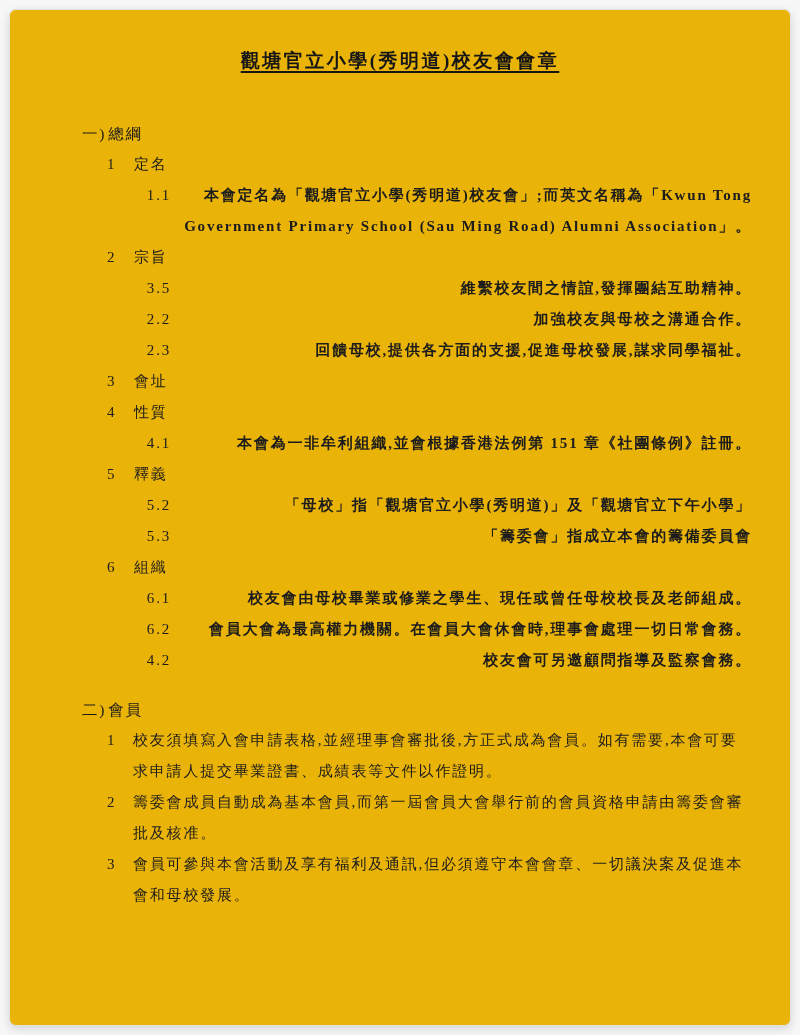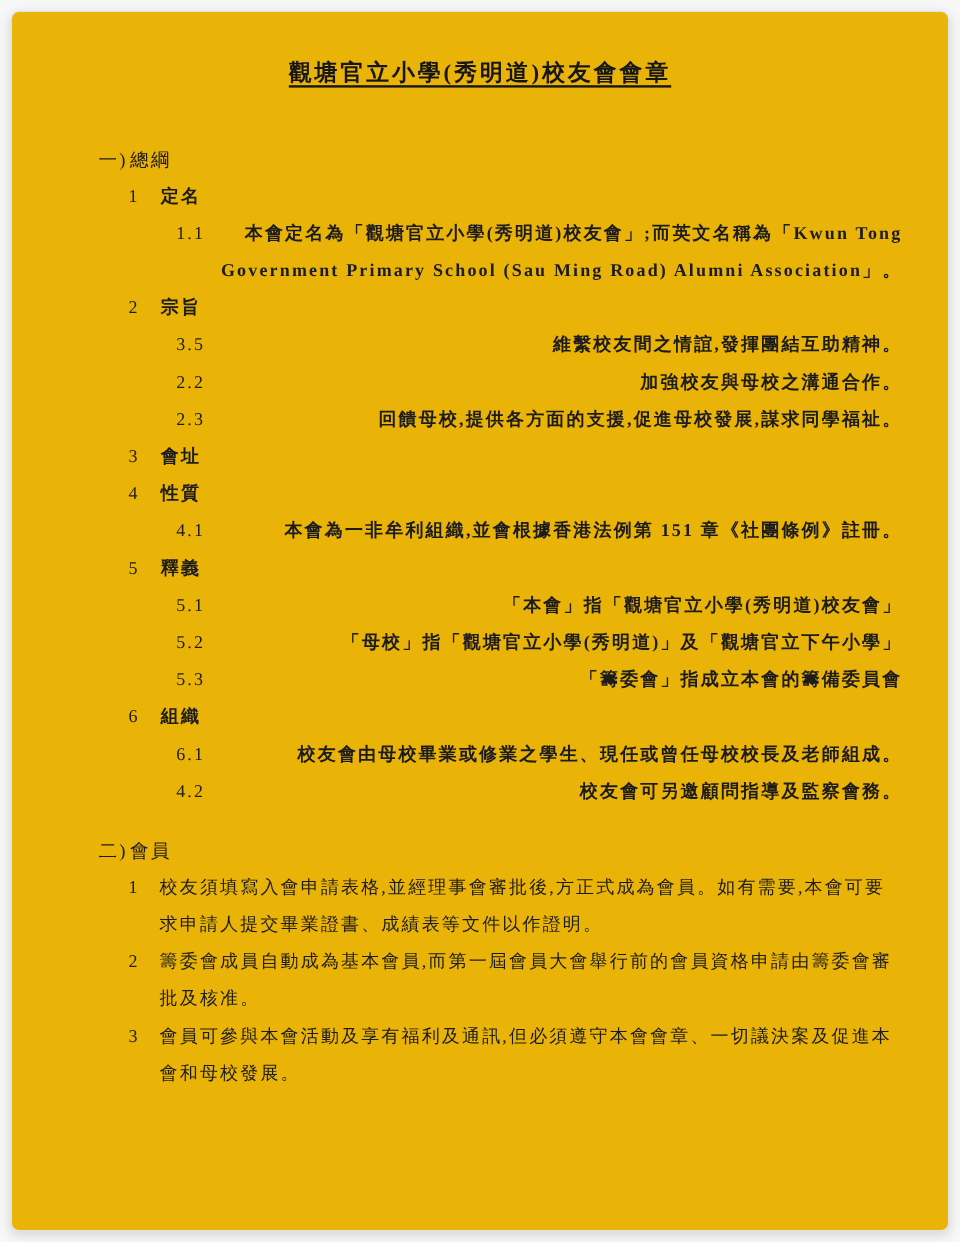--- a/index.html
+++ b/index.html
@@ -45,21 +45,21 @@
     line-height: 31px;
   }
   .row { display: flex; align-items: flex-start; }
   .sec-row { font-size: 15.5px; }
   .sec-row + .sec-row, .member-row + .sec-row, .sub-row + .sec-row { margin-top: 18px; }
   .doc-body .sec-row:nth-of-type(n+2) { margin-top: 18px; }
   .sec-label { flex: 0 0 auto; }
   .sec-title { margin-left: 2px; }
   .item-row { padding-left: 25px; }
   .item-num { flex: 0 0 27px; }
-  .item-title { flex: 1; font-weight: bold; }
+  .item-title { flex: 1; }
   .sub-row { padding-left: 52px; text-align: right; }
   .sub-num { flex: 0 0 37px; }
   .sub-text { flex: 1; font-weight: bold; }
   .member-row { padding-left: 25px; }
   .member-num { flex: 0 0 26px; }
   .member-text { flex: 1; }
 </style>
 </head>
 <body>
 
@@ -105,38 +105,38 @@
         </div>
         <div class="row sub-row">
           <span class="sub-num">4.1</span>
           <span class="sub-text">本會為一非牟利組織,並會根據香港法例第 151 章《社團條例》註冊。</span>
         </div>
         <div class="row item-row">
           <span class="item-num">5</span>
           <span class="item-title">釋義</span>
         </div>
         <div class="row sub-row">
-          <span class="sub-num">5.1</span>
-          <span class="sub-text">「本會」指「觀塘官立小學(秀明道)校友會」</span>
-        </div>
-        <div class="row sub-row">
           <span class="sub-num">5.2</span>
           <span class="sub-text">「母校」指「觀塘官立小學(秀明道)」及「觀塘官立下午小學」</span>
         </div>
         <div class="row sub-row">
           <span class="sub-num">5.3</span>
           <span class="sub-text">「籌委會」指成立本會的籌備委員會</span>
         </div>
         <div class="row item-row">
           <span class="item-num">6</span>
           <span class="item-title">組織</span>
         </div>
         <div class="row sub-row">
           <span class="sub-num">6.1</span>
           <span class="sub-text">校友會由母校畢業或修業之學生、現任或曾任母校校長及老師組成。</span>
+        </div>
+        <div class="row sub-row">
+          <span class="sub-num">6.2</span>
+          <span class="sub-text">會員大會為最高權力機關。在會員大會休會時,理事會處理一切日常會務。</span>
         </div>
         <div class="row sub-row">
           <span class="sub-num">4.2</span>
           <span class="sub-text">校友會可另邀顧問指導及監察會務。</span>
         </div>
         <div class="row sec-row">
           <span class="sec-label">二)</span>
           <span class="sec-title">會員</span>
         </div>
         <div class="row member-row">

